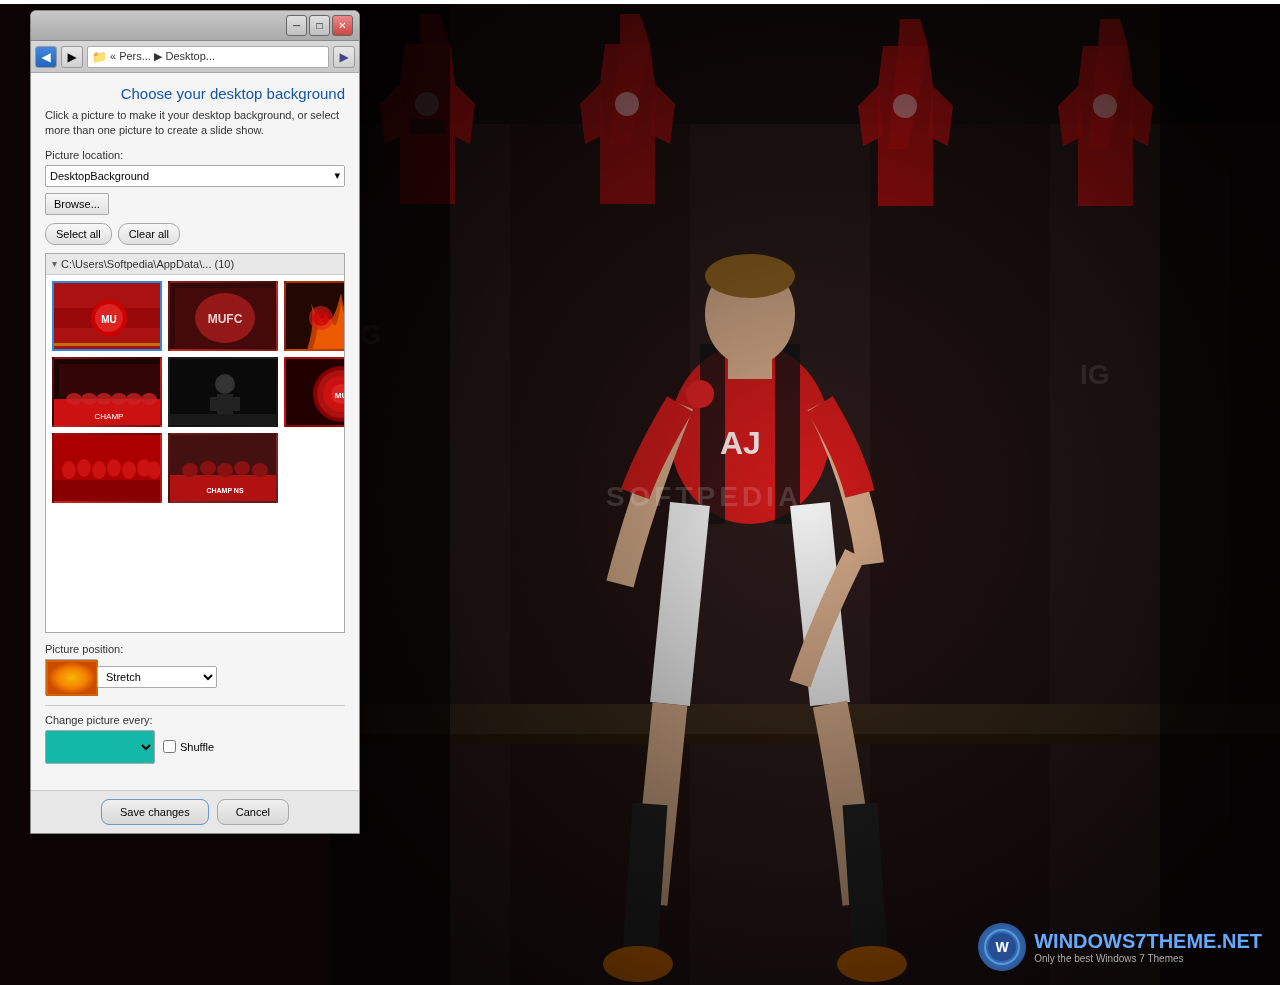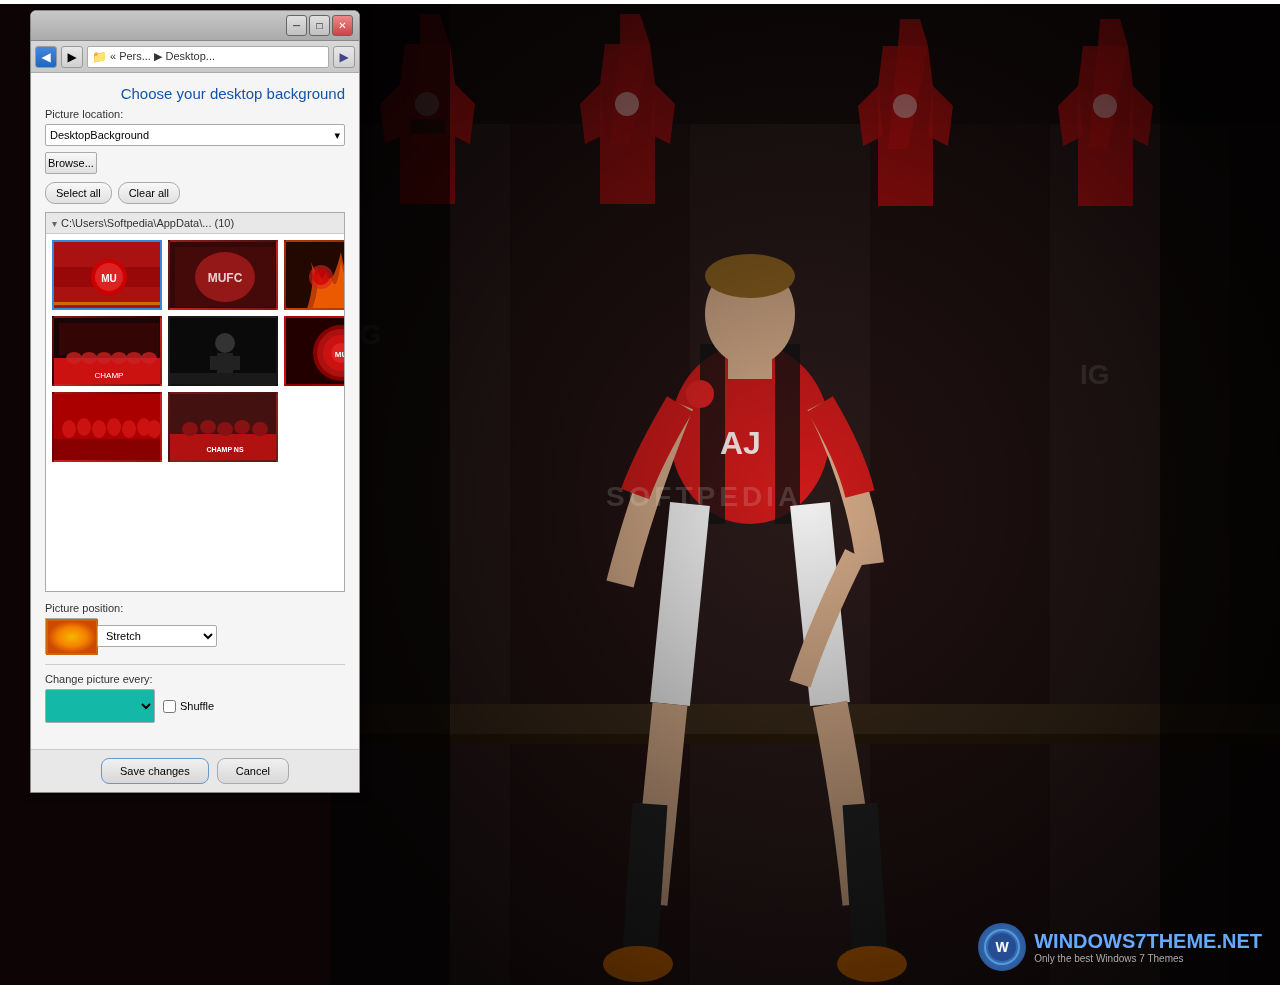--- a/index.html
+++ b/index.html
@@ -237,21 +237,21 @@
       font-size: 11px;
       padding: 0 4px;
       cursor: pointer;
       display: flex;
       align-items: center;
       justify-content: space-between;
     }
 
     .browse-btn {
       height: 22px;
-      padding: 0 2px;
+      padding: 0 8px;
       border: 1px solid #aaa;
       border-radius: 2px;
       background: linear-gradient(to bottom, #f8f8f8, #e0e0e0);
       cursor: pointer;
       font-size: 11px;
       margin-bottom: 8px;
     }
 
     .select-row {
       display: flex;
@@ -572,20 +572,21 @@
     <div class="nav-btn">▶</div>
     <div class="address-field">
       <span class="address-folder-icon">📁</span>
       <span>« Pers...  ▶ Desktop...</span>
     </div>
     <div class="address-go-btn">▶</div>
   </div>
 
   <div class="content">
     <div class="title">Choose your desktop background</div>
+    <div class="subtitle">Click a picture to make it your desktop background, or select more than one picture to create a slide show.</div>
 
     <div class="label">Picture location:</div>
     <div class="dropdown-row">
       <div class="dropdown">
         <span>DesktopBackground</span>
         <span>▾</span>
       </div>
     </div>
 
     <button class="browse-btn">Browse...</button>

